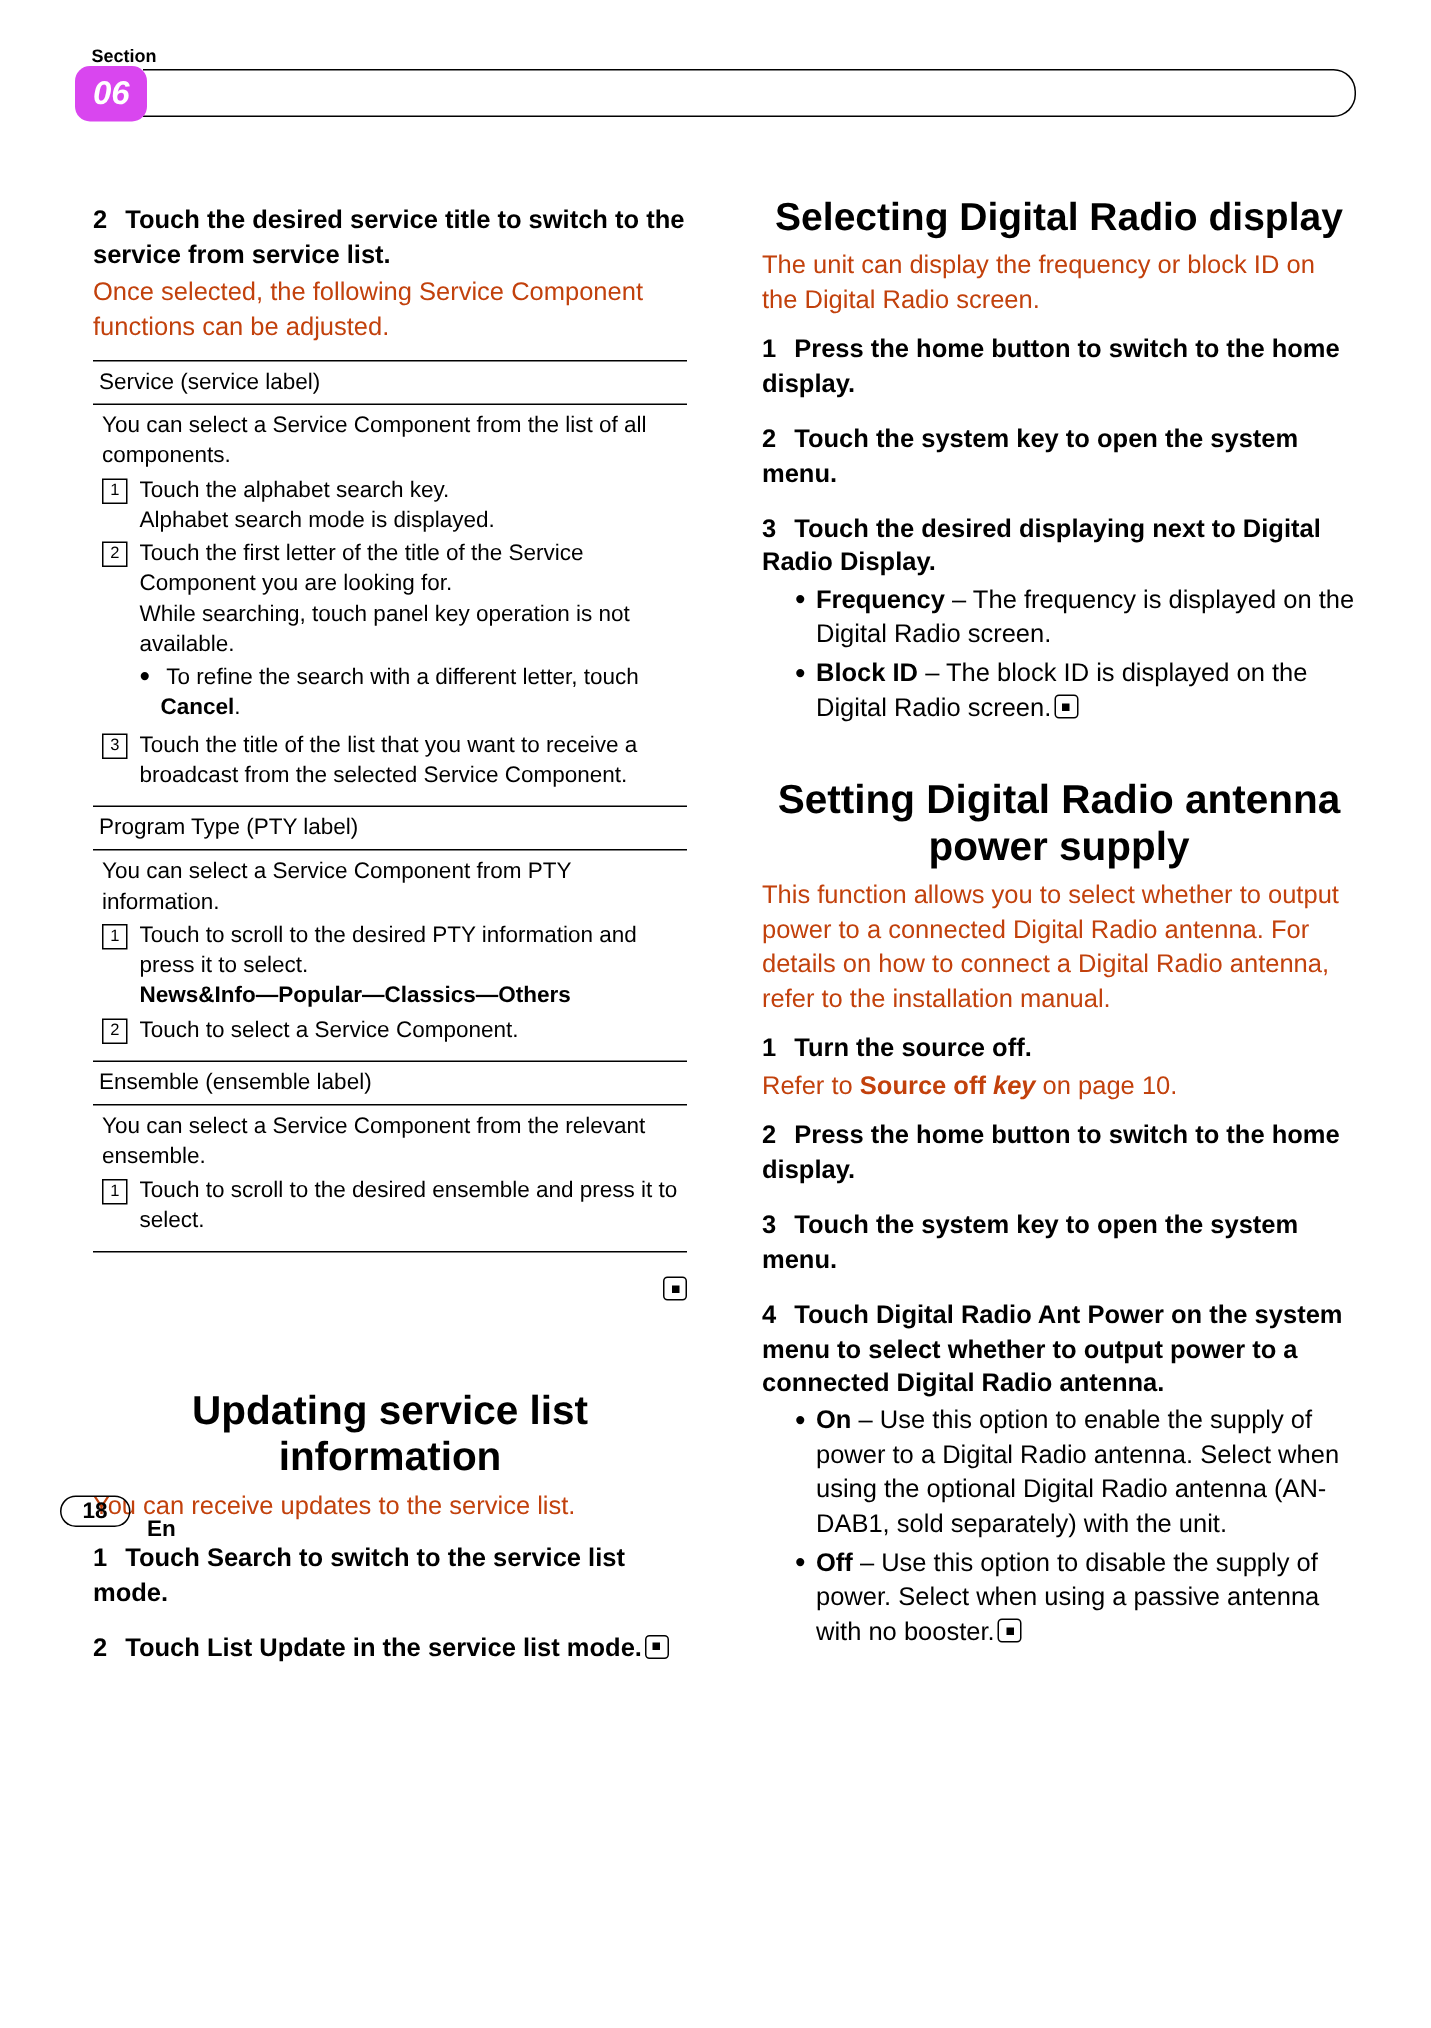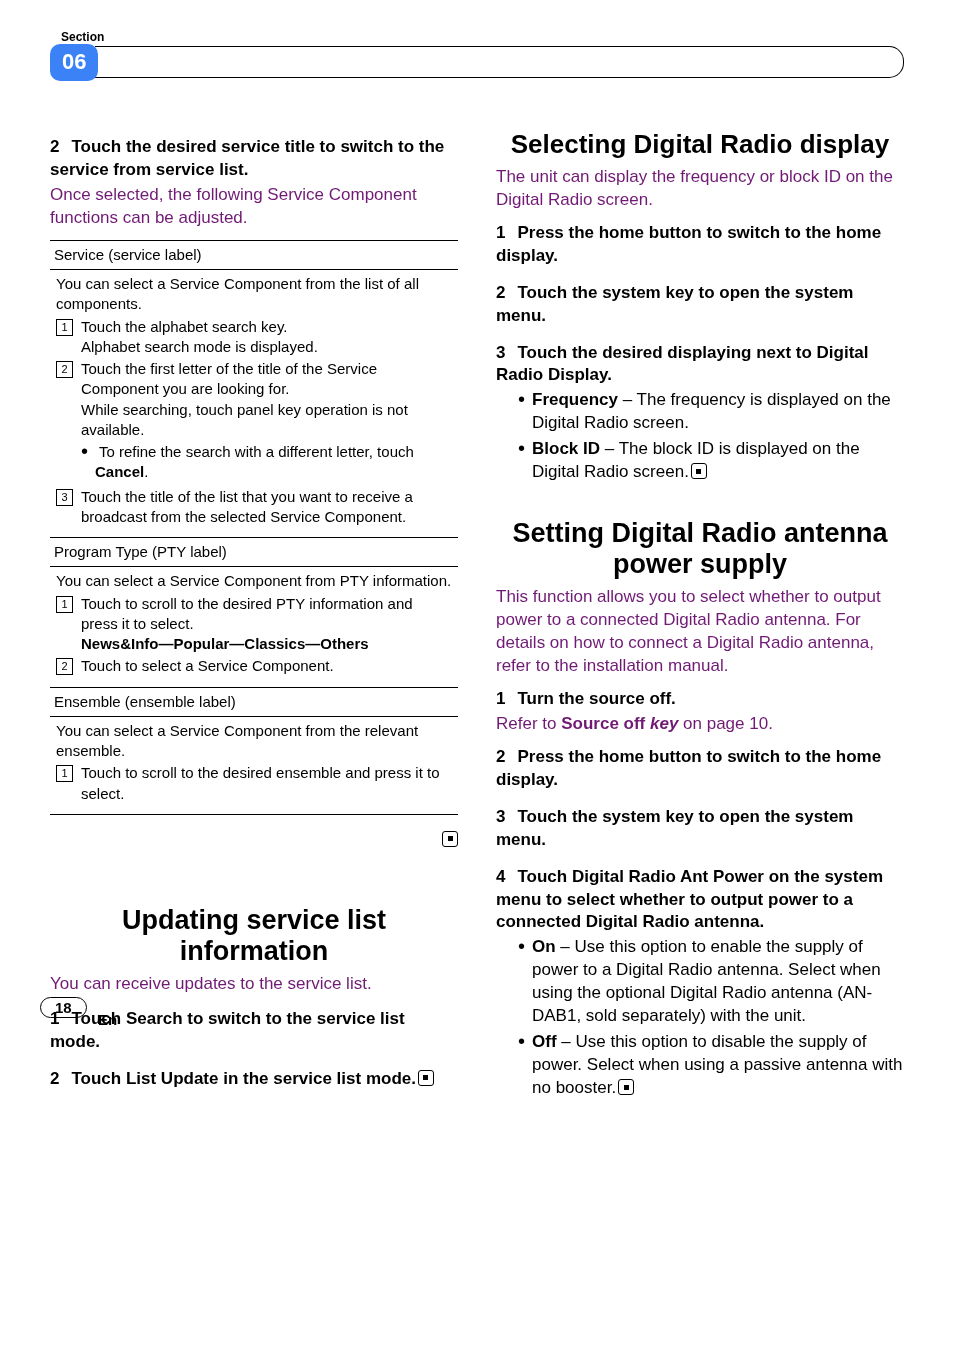--- a/index.html
+++ b/index.html
@@ -29,27 +29,28 @@
     font-size: 12px;
     font-weight: bold;
     position: absolute;
     top: 0;
     left: 11px;
   }
   .tab-label {
     position: absolute;
     top: 14px;
     left: 0;
-    background: #3b82f6;
+    background: #d946ef;
     color: #fff;
     font-weight: 800;
     border-radius: 10px;
     padding: 5px 12px 6px 12px;
     font-size: 22px;
     z-index: 2;
+    font-style: italic;
   }
   .tab-title {
     position: absolute;
     top: 17px;
     left: 60px;
     font-size: 26px;
     font-weight: 800;
   }
   .tab-border {
     position: absolute;
@@ -72,41 +73,42 @@
     z-index: 1;
   }
   .columns {
     display: flex;
     gap: 38px;
   }
   .col {
     width: 50%;
     line-height: 1.35;
     font-size: 17px;
+    margin-left: 12px;
   }
   .step-row {
     margin: 6px 0 2px 0;
   }
   .step-num {
     font-weight: bold;
     margin-right: 12px;
   }
   .step-bold {
     font-weight: bold;
   }
   .h2 {
     font-size: 27px;
     font-weight: 800;
     margin: 18px 0 6px 0;
     line-height: 1.15;
     text-align: center;
   }
   .body-text {
     margin: 2px 0 8px 0;
-    color: #701a75;
+    color: #c2410c;
   }
   .table-wrap {
     border-top: 1px solid #000;
     border-bottom: 1px solid #000;
     margin: 10px 0 8px 0;
   }
   .row-title {
     font-size: 15px;
     padding: 4px 4px;
   }

